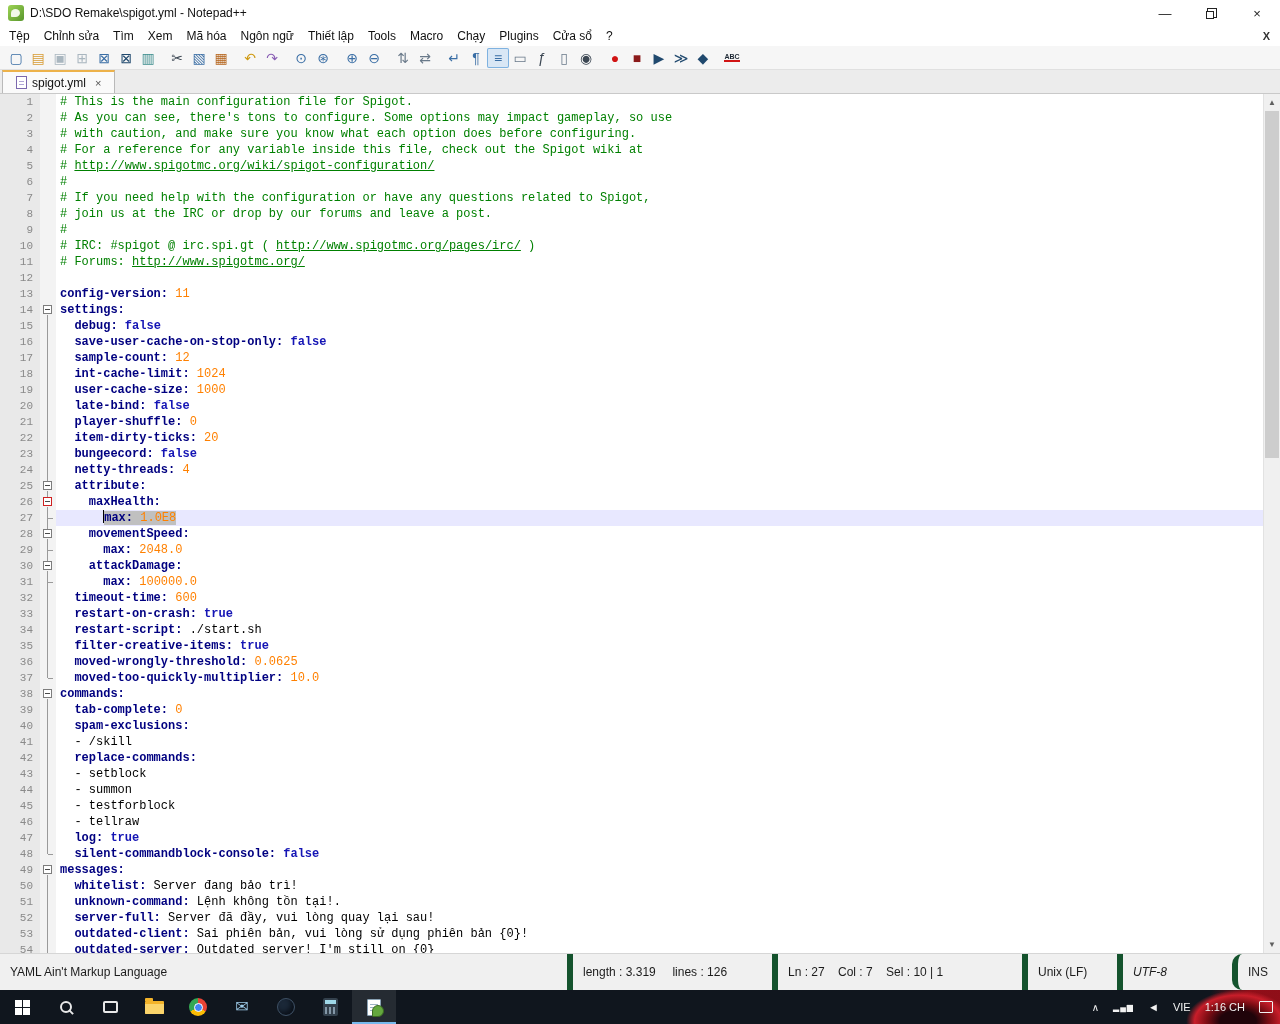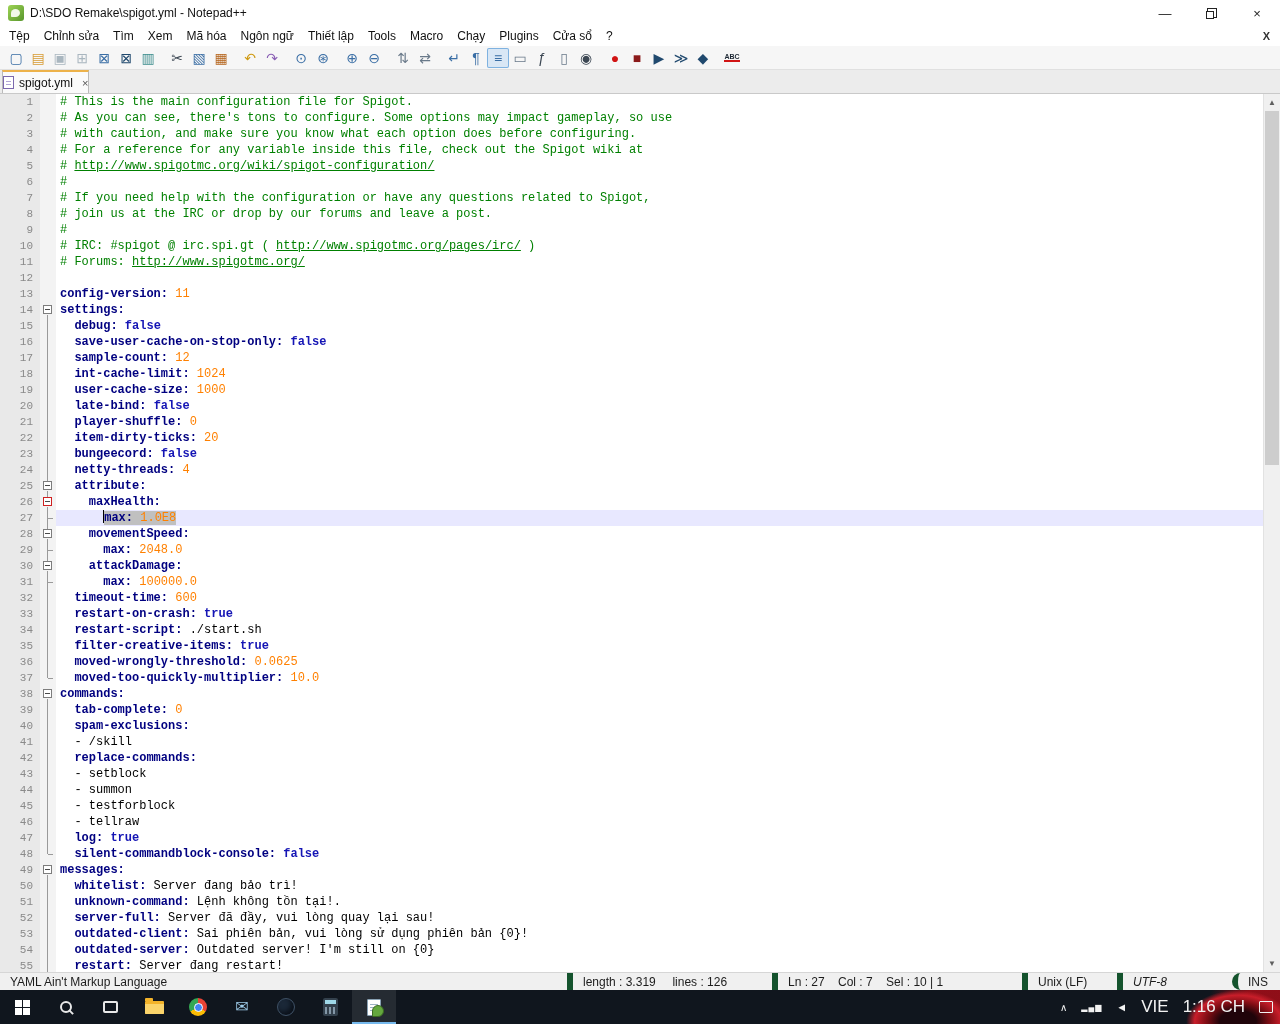--- a/index.html
+++ b/index.html
@@ -33,21 +33,21 @@
   .tb-btn.pressed { background:#d9e7f5; box-shadow:inset 0 0 0 1px #7fb2e0; }
   .tb-glyph { font-size:14px; line-height:1; }
   .tb-sep { width:7px; height:20px; flex:none; }
   .c-blue{color:#3a6ea5} .c-yellow{color:#d79b33} .c-dis{color:#a9b6bf} .c-teal{color:#3b8c8c}
   .c-dark{color:#3c4753} .c-brown{color:#b5651d} .c-gold{color:#cf9a12} .c-purple{color:#8a5fb5}
   .c-gray{color:#6a7a8a} .c-red{color:#d11414} .c-navy{color:#20496e} .c-darkred{color:#8b1a1a}
   .c-spell{font-size:7px; font-weight:bold; color:#1c2733; border-bottom:2px solid #d11414; letter-spacing:0;}
 
   .tabbar { height:24px; background:#ececec; display:flex; align-items:flex-end; border-bottom:1px solid #c9c9c9; flex:none; }
   .tab { height:23px; margin-left:2px; background:#fafafa; border:1px solid #b9b9b9; border-bottom:none;
-         border-top:2px solid #edb24a; display:flex; align-items:center; padding:0 0; font-size:12px; color:#111; }
+         border-top:2px solid #edb24a; display:flex; align-items:center; padding:0 13px; font-size:12px; color:#111; }
   .tab-ico { width:11px; height:13px; background:#fff; border:1px solid #7b68ae; margin-right:5px; position:relative; flex:none; }
   .tab-ico::after { content:""; position:absolute; inset:2px;
          background:repeating-linear-gradient(180deg, transparent 0 2px, #b0a6d6 2px 3px); }
   .tab-x { margin-left:9px; font-size:11px; color:#555; }
 
   
   .editor { flex:1; display:flex; overflow:hidden; background:#fff; }
   .ed-lines { flex:1; overflow:hidden; }
   .ed-line { display:flex; height:16px; line-height:16px; font-family:"Liberation Mono",monospace;
              font-size:12px; white-space:pre; }
@@ -74,21 +74,21 @@
   .fbox.fred { border-color:#cf2020; }
 
   .vscroll { width:17px; flex:none; background:#f0f0f0; border-left:1px solid #e2e2e2;
              display:flex; flex-direction:column; }
   .sb-arrow { height:17px; display:flex; align-items:center; justify-content:center;
               font-size:8px; color:#5f5f5f; flex:none; }
   .sb-track { flex:1; position:relative; }
   .sb-thumb { position:absolute; left:1px; right:1px; top:0; height:42%; background:#cdcdcd; }
 
   
-  .statusbar { height:18px; background:#f0f0f0; border-top:1px solid #d6d6d6; display:flex;
+  .statusbar { height:37px; background:#f0f0f0; border-top:1px solid #d6d6d6; display:flex;
                align-items:stretch; font-size:12px; color:#1c1c1c; flex:none; }
   .sb-sec { display:flex; align-items:center; padding:0 10px; border-left:6px solid #14532d;
             white-space:pre; overflow:hidden; }
   .sb-doctype { flex:1; border-left:none; }
   .sb-len { width:205px; } .sb-pos { width:250px; justify-content:flex-start; }
   .sb-eol { width:95px; } .sb-enc { width:115px;font-style:italic; } .sb-ins { width:48px;border-radius:10px; }
 
   
   .taskbar { position:absolute; left:0; right:0; bottom:0; height:34px; background:#10161e;
              display:flex; align-items:center; color:#fff; overflow:hidden; }
@@ -124,21 +124,21 @@
   .ic-calc::before { content:""; position:absolute; top:2px; left:2px; right:2px; height:4px; background:#9fd8e8; }
   .ic-calc::after { content:""; position:absolute; left:2px; right:2px; bottom:2px; height:7px;
       background:repeating-linear-gradient(90deg,#8396a6 0 2px, transparent 2px 4px); }
   .ic-npp { width:14px; height:17px; background:#fff; border:1px solid #88a0b2; border-radius:1px; position:relative; }
   .ic-npp::before { content:""; position:absolute; left:2px; right:2px; top:2px; bottom:2px;
       background:repeating-linear-gradient(180deg, transparent 0 2px, #9fb4c4 2px 3px); }
   .ic-npp::after { content:""; position:absolute; right:-4px; bottom:-2px; width:10px; height:10px;
       background:#64a83e; border-radius:50% 50% 50% 10%; border:1px solid #3c6b22; }
 
   .tray { margin-left:auto; display:flex; align-items:center; height:100%; z-index:1; }
-  .tray-item { padding:0 7px; font-size:17px; color:#f2f2f2; display:flex; align-items:center; }
+  .tray-item { padding:0 7px; font-size:11px; color:#f2f2f2; display:flex; align-items:center; }
   .chev { font-size:10px; } .bars { font-size:8px; letter-spacing:1px; } .vol { font-size:11px; }
   .ic-note { width:14px; height:12px; border:1px solid #f2f2f2; border-radius:1px; display:inline-block; }
 </style>
 </head>
 <body>
 
 <div class="app">
 
   <div class="titlebar">
     <span class="applogo"></span>

